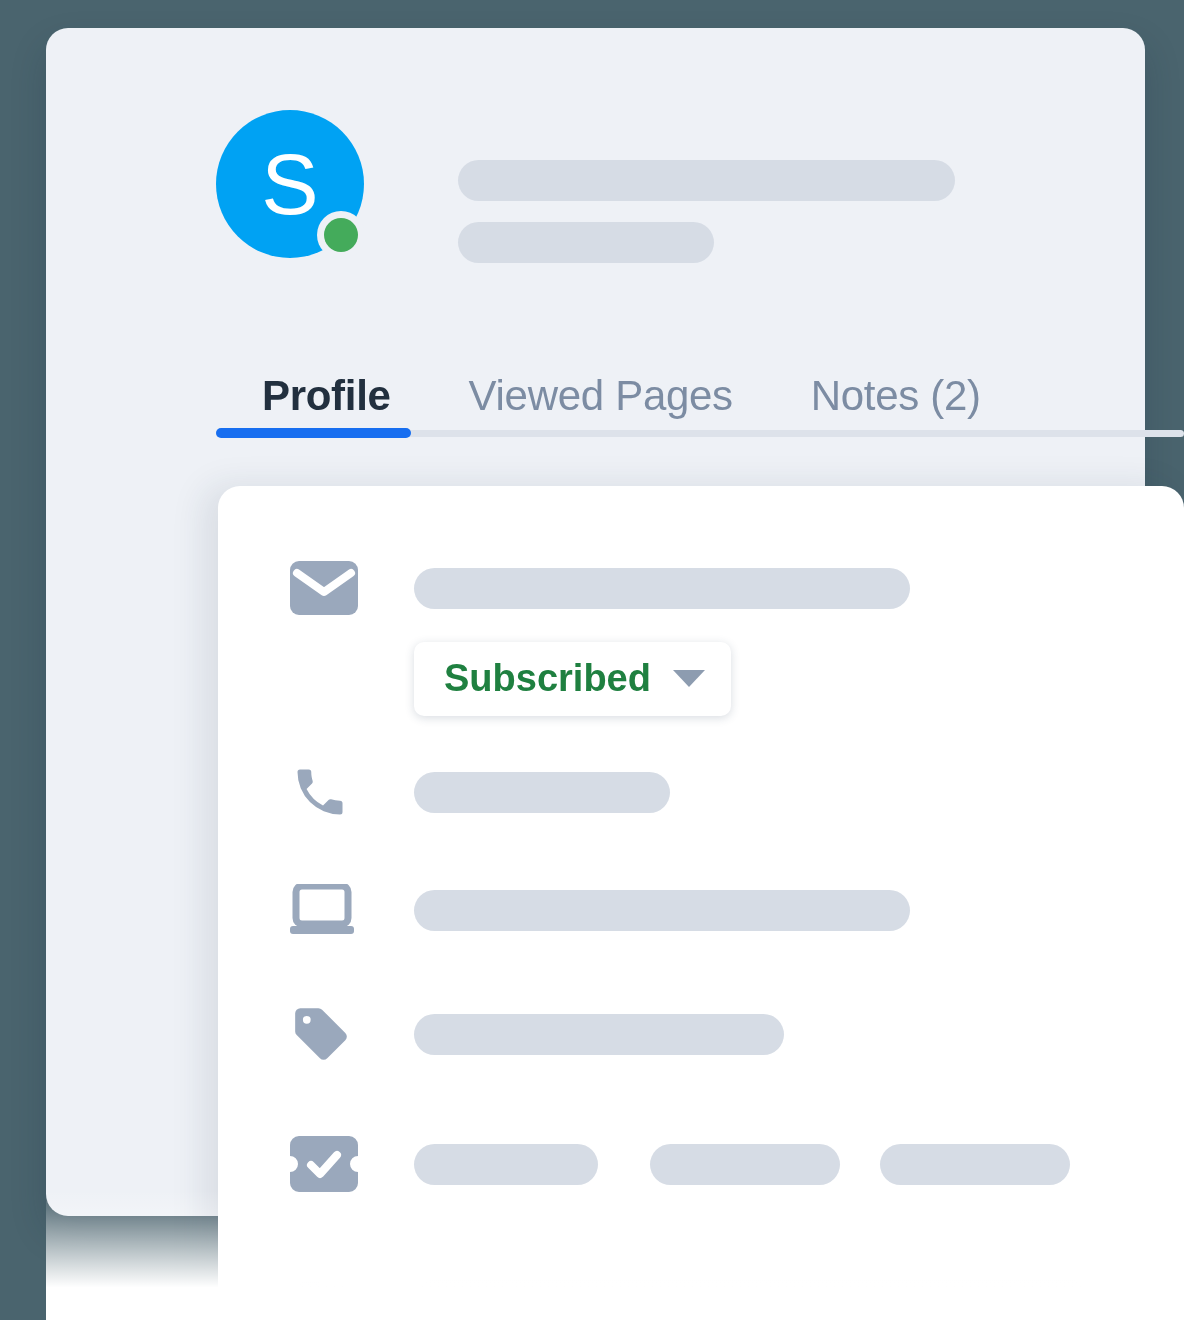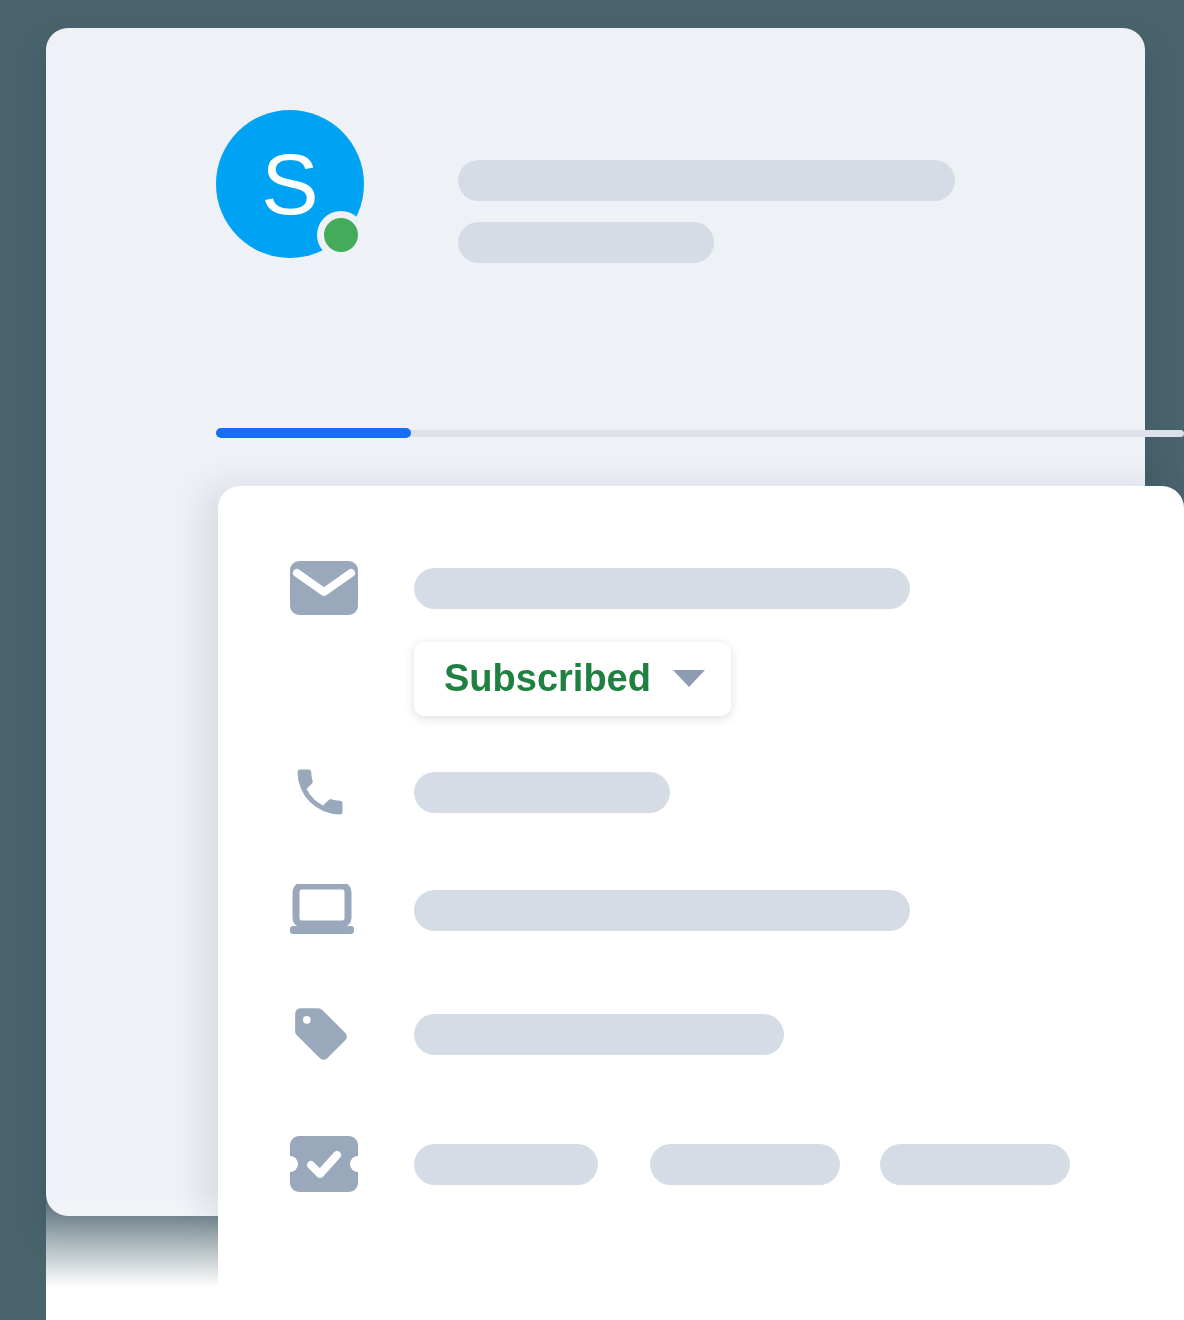--- a/index.html
+++ b/index.html
@@ -218,20 +218,25 @@
 
   <div class="avatar-row">
     <div class="avatar">
       <span>S</span>
     </div>
     <div class="status-dot"></div>
     <div class="name-bar"></div>
     <div class="sub-bar"></div>
   </div>
 
+  <div class="tabs">
+    <div class="tab active">Profile</div>
+    <div class="tab">Viewed Pages</div>
+    <div class="tab">Notes (2)</div>
+  </div>
 </div>
 
 <div class="tab-track"></div>
 <div class="tab-indicator"></div>
 
 <div class="front-panel">
 
   <div class="detail-row" style="top:66px;">
     <div class="icon-cell">
       <svg width="68" height="54" viewBox="0 0 68 54" aria-hidden="true">

